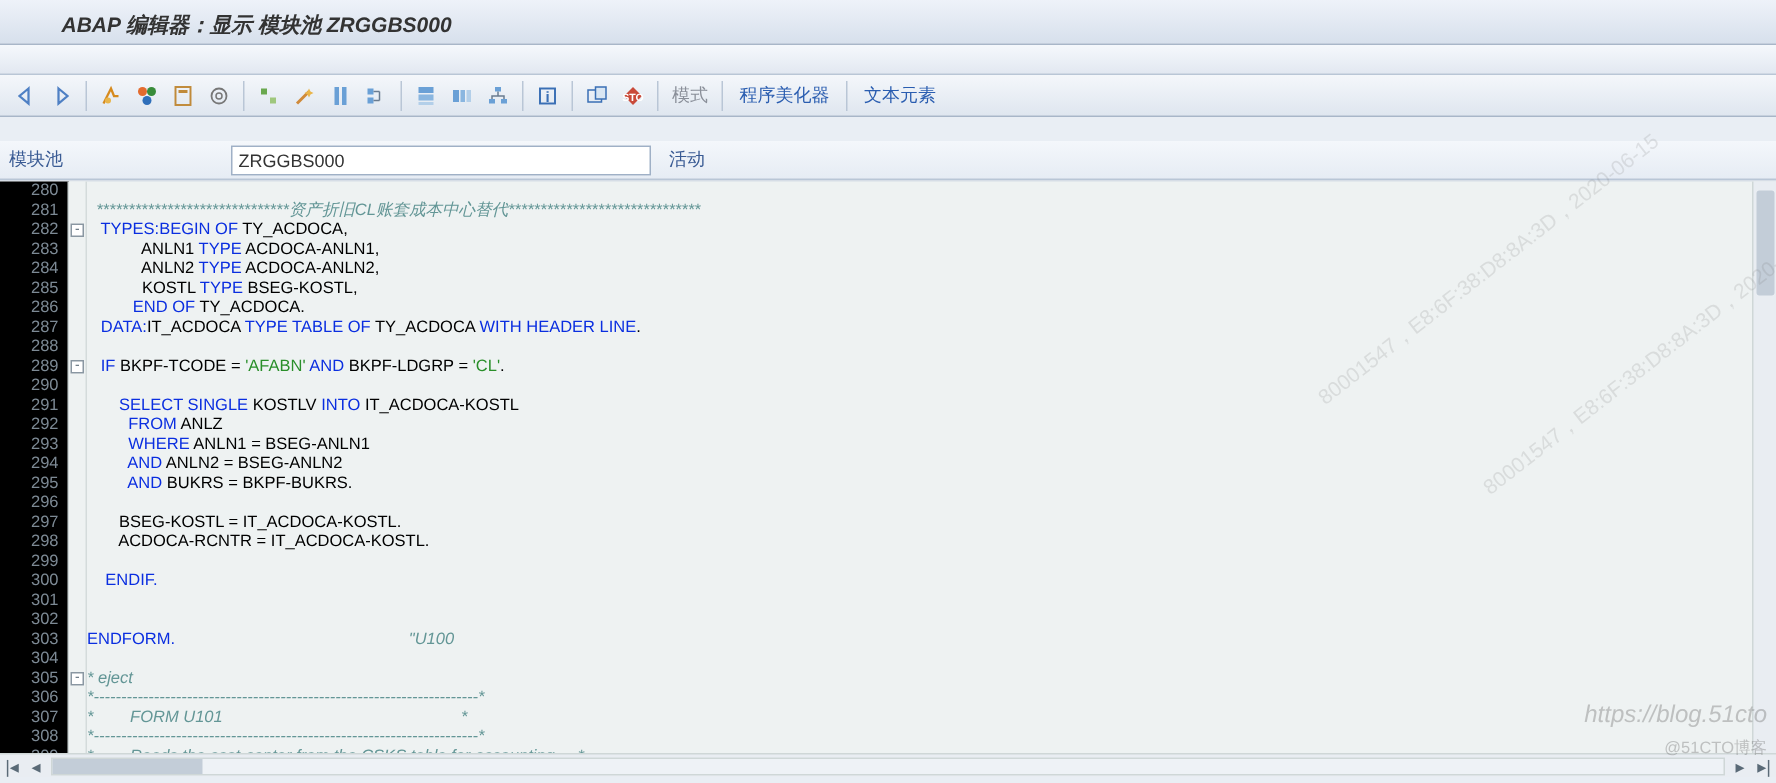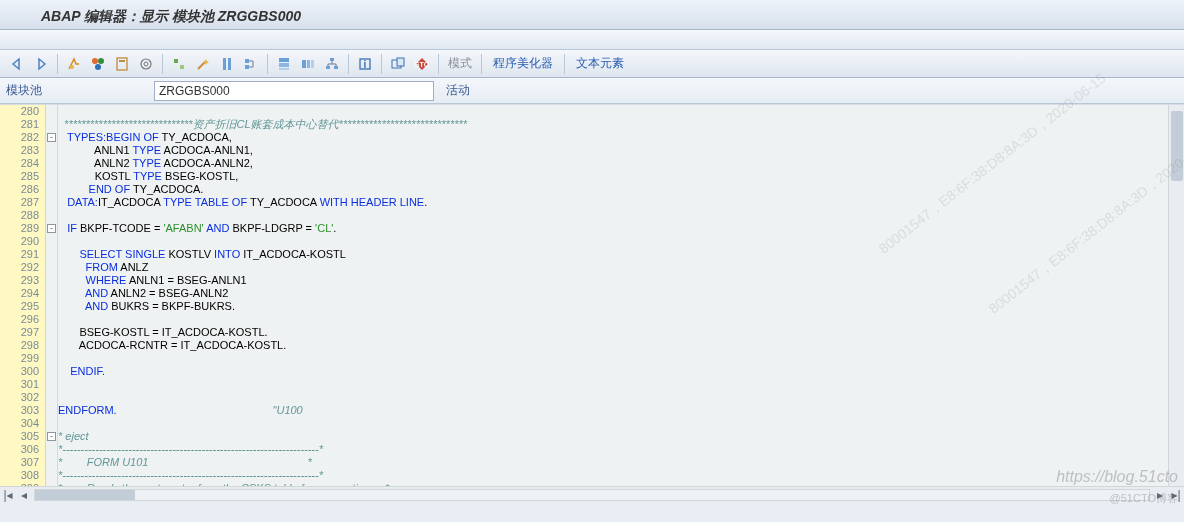--- a/index.html
+++ b/index.html
@@ -13,28 +13,28 @@
 
   
   .toolbar { height:28px; background:linear-gradient(#f4f7fb,#dfe6ef); display:flex; align-items:center; padding:0 6px; gap:2px; border-bottom:1px solid #a8b6c8; }
   .tbtn { width:22px; height:22px; display:flex; align-items:center; justify-content:center; border:1px solid transparent; border-radius:3px; cursor:pointer; }
   .tbtn svg { pointer-events:none; }
   .tdiv { width:1px; height:20px; background:#b9c6d6; margin:0 3px; }
   .tlbl { color:#8a8f99; padding:0 4px; }
   .tlink { color:#2a5db0; padding:0 6px; cursor:pointer; }
 
   
-  .inforow { height:26px; background:linear-gradient(#f4f7fb,#e6ecf4); display:flex; align-items:center; border-bottom:1px solid #b9c6d6; padding:0 6px; gap:8px; }
+  .inforow { height:26px; background:linear-gradient(#f4f7fb,#e6ecf4); display:flex; align-items:center; border-bottom:1px solid #b9c6d6; padding:0 6px; gap:8px;margin-top:16px; }
   .inforow .lab { width:140px; color:#3a5b94; }
   .inforow input { width:280px; height:20px; border:1px solid #9fb0c6; background:#fff; padding:0 4px; font:12px Arial; color:#333; }
   .inforow .stat { color:#3a5b94; margin-left:4px; }
 
   
   .editor { position:relative; background:#eef2f2; height:398px; border-top:1px solid #d6dde6; }
-  .gutter { position:absolute; left:0; top:0; width:46px; height:100%; background:#fef9c3; border-right:1px solid #cfd7d7; font:11px Consolas,monospace; color:#7d8a95; text-align:right; padding-right:4px; }
+  .gutter { position:absolute; left:0; top:0; width:46px; height:100%; background:#000000; border-right:1px solid #cfd7d7; font:11px Consolas,monospace; color:#7d8a95; text-align:right; padding-right:4px; }
   .gutter div { height:13px; line-height:13px; padding-right:2px; }
   .fold { position:absolute; left:46px; top:0; width:12px; height:100%; background:#eef2f2; border-right:1px solid #d4dbdb; }
   .fold .box { position:absolute; left:1px; width:9px; height:9px; border:1px solid #8a97a2; background:#fff; font:9px/7px monospace; text-align:center; color:#5a6a77; cursor:pointer; }
   .code { position:absolute; left:58px; right:16px; top:0; height:100%; font:11px Consolas,"Courier New",monospace; white-space:pre; color:#333; overflow:hidden; }
   .code .ln { height:13px; line-height:13px; }
   .kw  { color:#0a2ee0; }
   .st  { color:#2a8f2a; }   
   .cm  { color:#639696; font-style:italic; }  
   .id  { color:#000;margin-top:40px; }
 

